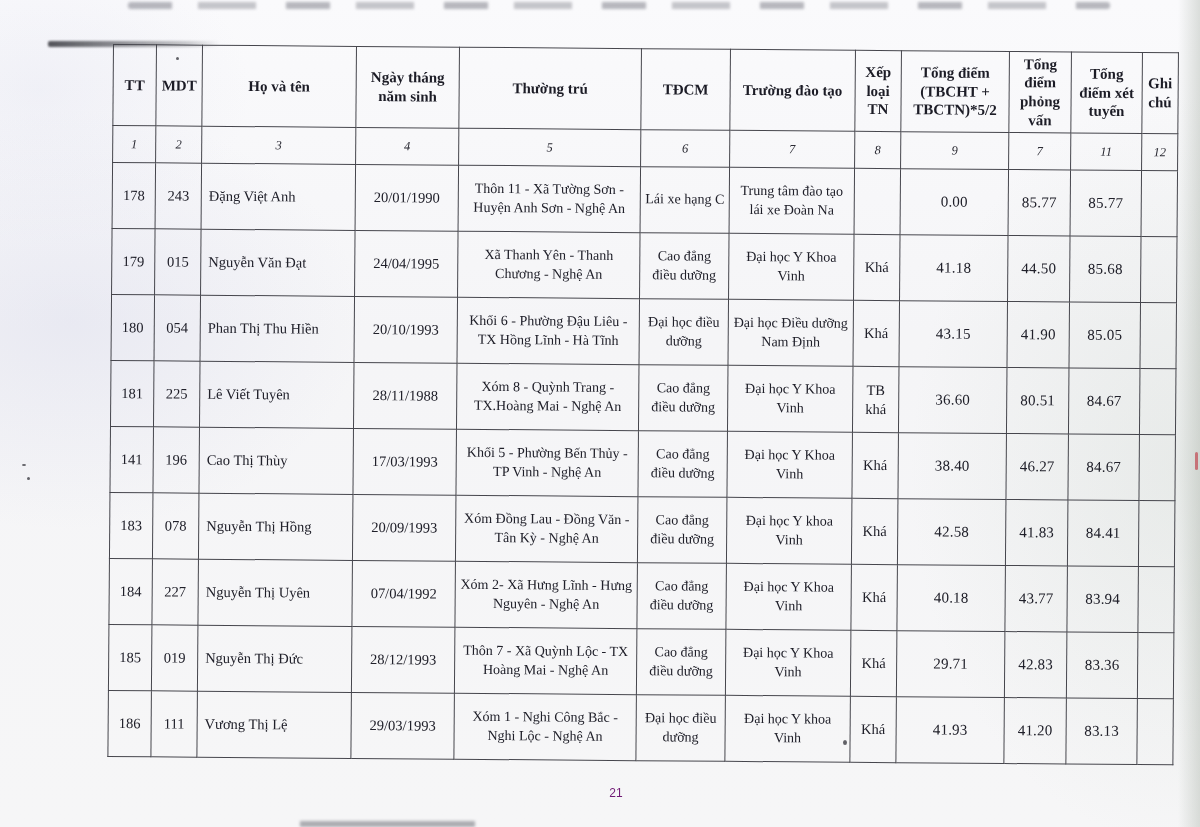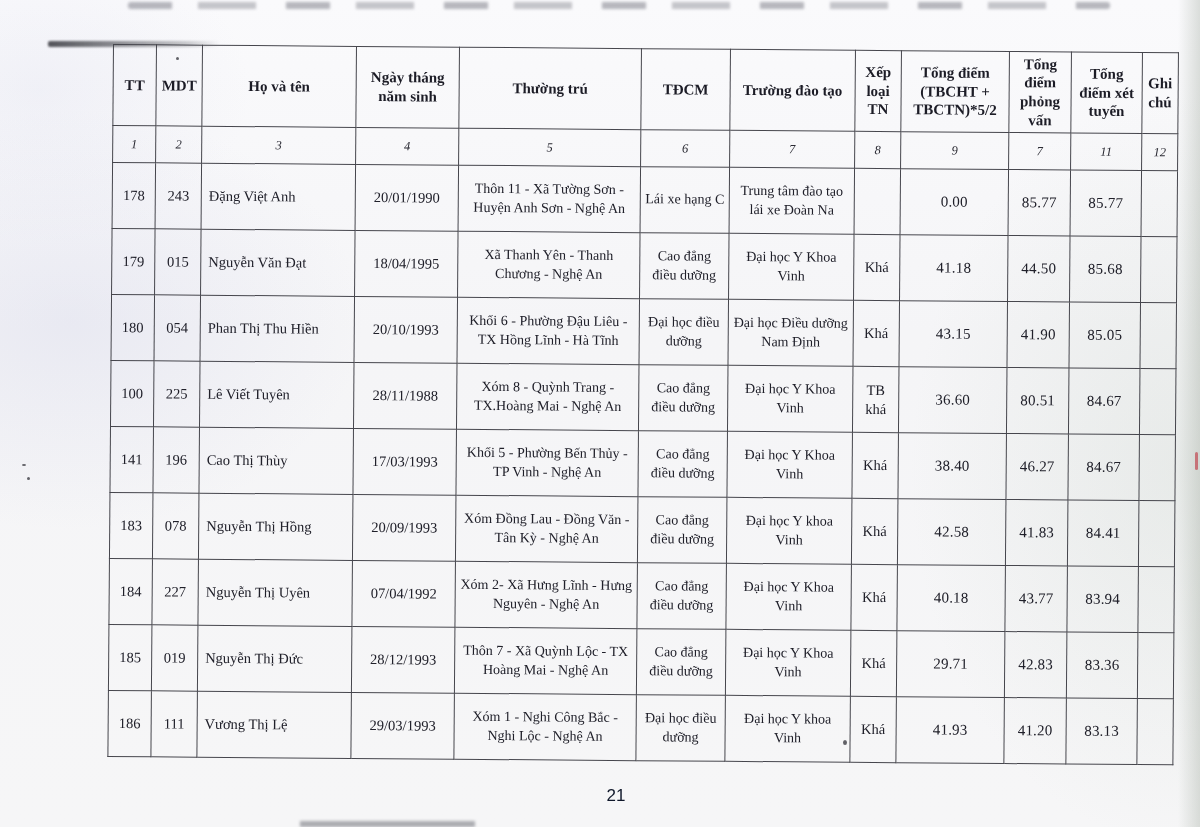--- a/index.html
+++ b/index.html
@@ -77,21 +77,21 @@
   tr.data-row td.cell-score_avg,
   tr.data-row td.cell-score_interview,
   tr.data-row td.cell-score_total{font-size:15px;letter-spacing:.2px;}
   tr.data-row td.cell-address,
   tr.data-row td.cell-school,
   tr.data-row td.cell-tdcm{font-size:14px;padding:1px 4px;}
 
   .page-number{
     position:absolute;left:0;right:0;top:786px;text-align:center;
     font-family:"Liberation Sans","DejaVu Sans",sans-serif;
-    font-size:17px;color:#0f172a;padding-left:32px;
+    font-size:12px;color:#701a75;padding-left:32px;
   }
 </style>
 </head>
 <body>
 
 <div class="paper-tint"></div>
 <div class="top-smudges"></div>
 <div class="corner-smudge"></div>
 <div class="bottom-band"></div>
 <div class="right-shadow"></div>
@@ -159,21 +159,21 @@
           <td class="cell-rank"></td>
           <td class="cell-score_avg">0.00</td>
           <td class="cell-score_interview">85.77</td>
           <td class="cell-score_total">85.77</td>
           <td class="cell-note"></td>
         </tr>
         <tr class="data-row">
           <td class="cell-tt">179</td>
           <td class="cell-mdt">015</td>
           <td class="cell-name">Nguyễn Văn Đạt</td>
-          <td class="cell-dob">18/04/1995</td>
+          <td class="cell-dob">24/04/1995</td>
           <td class="cell-address">Xã Thanh Yên - Thanh Chương - Nghệ An</td>
           <td class="cell-tdcm">Cao đẳng điều dưỡng</td>
           <td class="cell-school">Đại học Y Khoa Vinh</td>
           <td class="cell-rank">Khá</td>
           <td class="cell-score_avg">41.18</td>
           <td class="cell-score_interview">44.50</td>
           <td class="cell-score_total">85.68</td>
           <td class="cell-note"></td>
         </tr>
         <tr class="data-row">
@@ -184,21 +184,21 @@
           <td class="cell-address">Khối 6 - Phường Đậu Liêu - TX Hồng Lĩnh - Hà Tĩnh</td>
           <td class="cell-tdcm">Đại học điều dưỡng</td>
           <td class="cell-school">Đại học Điều dưỡng Nam Định</td>
           <td class="cell-rank">Khá</td>
           <td class="cell-score_avg">43.15</td>
           <td class="cell-score_interview">41.90</td>
           <td class="cell-score_total">85.05</td>
           <td class="cell-note"></td>
         </tr>
         <tr class="data-row">
-          <td class="cell-tt">100</td>
+          <td class="cell-tt">181</td>
           <td class="cell-mdt">225</td>
           <td class="cell-name">Lê Viết Tuyên</td>
           <td class="cell-dob">28/11/1988</td>
           <td class="cell-address">Xóm 8 - Quỳnh Trang - TX.Hoàng Mai - Nghệ An</td>
           <td class="cell-tdcm">Cao đẳng điều dưỡng</td>
           <td class="cell-school">Đại học Y Khoa Vinh</td>
           <td class="cell-rank">TB khá</td>
           <td class="cell-score_avg">36.60</td>
           <td class="cell-score_interview">80.51</td>
           <td class="cell-score_total">84.67</td>

